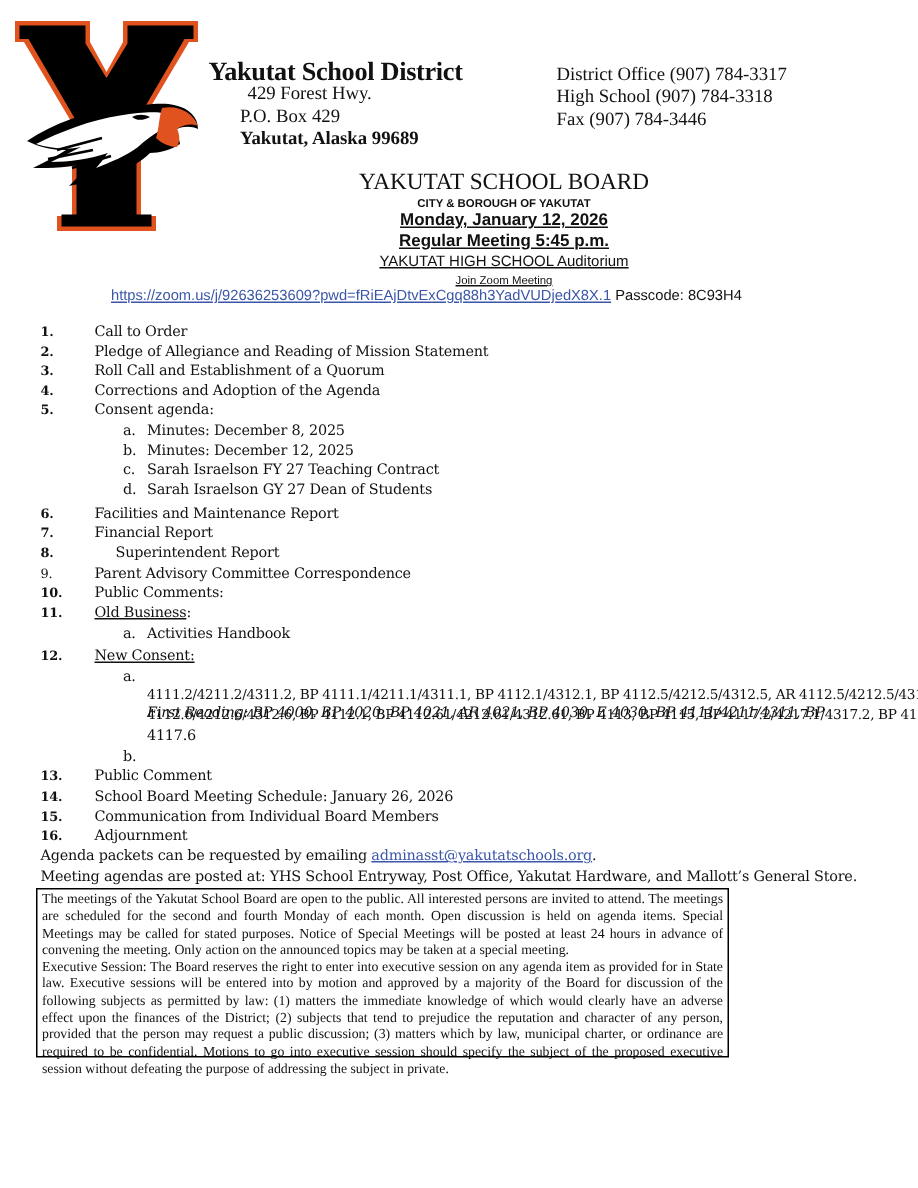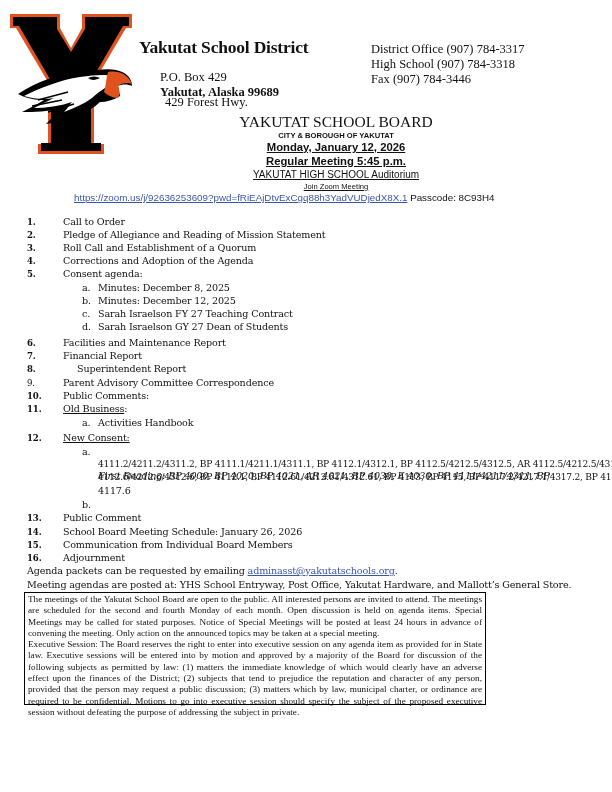--- a/index.html
+++ b/index.html
@@ -55,21 +55,21 @@
   <path d="M5 5 H49 V17 L63 40 L77 17 V5 H121 V14 L115 14 L83 69 V131 H93 V139 H33 V131 H43 V69 L11 14 H5 Z" fill="#000"></path>
 
   <path d="M10 82 C28 70 50 62 72 60 C88 58 100 56 108 58 C118 60 124 66 124 74 C120 72 114 72 110 74 L112 84 C106 88 98 90 92 90 C86 96 78 100 70 104 C60 108 48 110 38 112 C44 106 50 100 52 96 C40 100 26 100 14 100 C22 96 30 92 36 88 C26 88 18 86 10 82 Z" fill="#000"></path>
   <path d="M16 84 C32 76 52 68 72 65 C86 63 96 62 104 64 L100 74 C94 78 88 82 84 86 C76 92 66 96 56 100 C60 96 62 92 64 90 C52 94 38 96 26 96 C34 92 42 88 46 86 C36 88 26 87 16 84 Z" fill="#fff"></path>
   <path d="M100 60 C110 58 120 62 124 72 C120 70 114 71 110 74 C112 78 112 82 110 86 C106 86 100 84 96 80 C98 74 98 66 100 60 Z" fill="#e0531f"></path>
   <path d="M80 66 C84 64 88 64 92 66 C88 68 84 69 80 66 Z" fill="#000"></path>
   <path d="M30 88 L60 80 M24 94 L54 88 M40 100 L66 92" stroke="#000" stroke-width="1.6" fill="none"></path>
 </svg>
 
 <div class="abs serif district-name">Yakutat School District</div>
-<div class="abs serif addr" style="top:55px; left:165px;margin-top:40px;">429 Forest Hwy.</div>
+<div class="abs serif addr" style="top:55px; left:165px;">429 Forest Hwy.</div>
 <div class="abs serif addr" style="top:70px;">P.O. Box 429</div>
 <div class="abs serif addr" style="top:85px;font-weight:bold;">Yakutat, Alaska 99689</div>
 
 <div class="abs serif contact" style="top:42px;">District Office (907) 784-3317</div>
 <div class="abs serif contact" style="top:57px;">High School (907) 784-3318</div>
 <div class="abs serif contact" style="top:72px;">Fax (907) 784-3446</div>
 
 <div class="abs serif center-block board-title" style="left:30px;">YAKUTAT SCHOOL BOARD</div>
 <div class="abs sans center-block borough" style="left:30px;">CITY &amp; BOROUGH OF YAKUTAT</div>
 <div class="abs sans center-block date-line" style="left:30px;">Monday, January 12, 2026</div>

